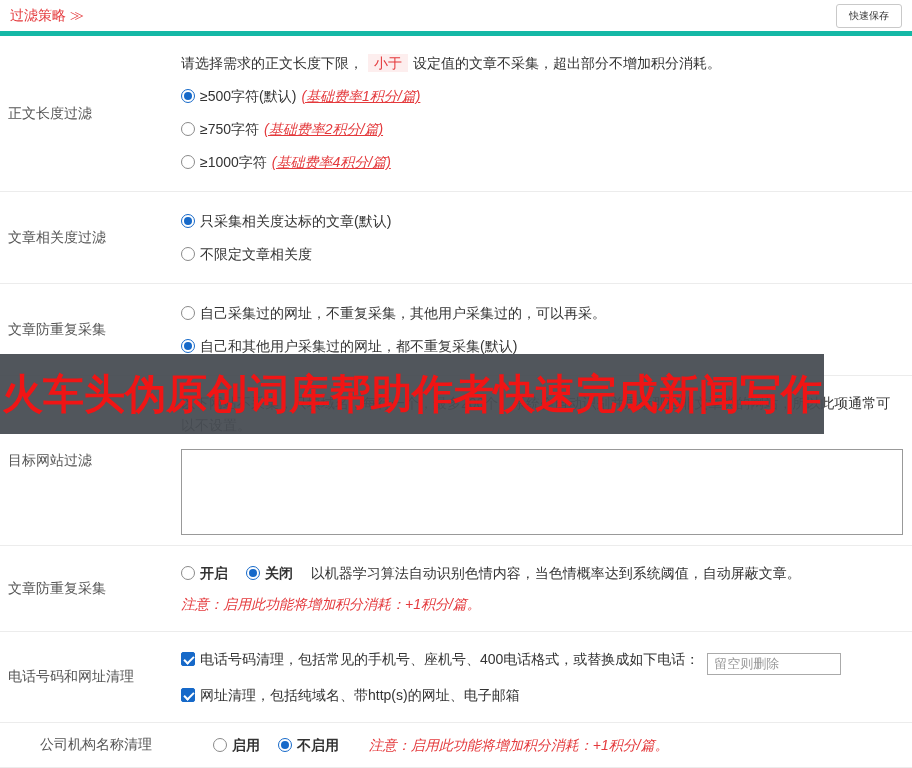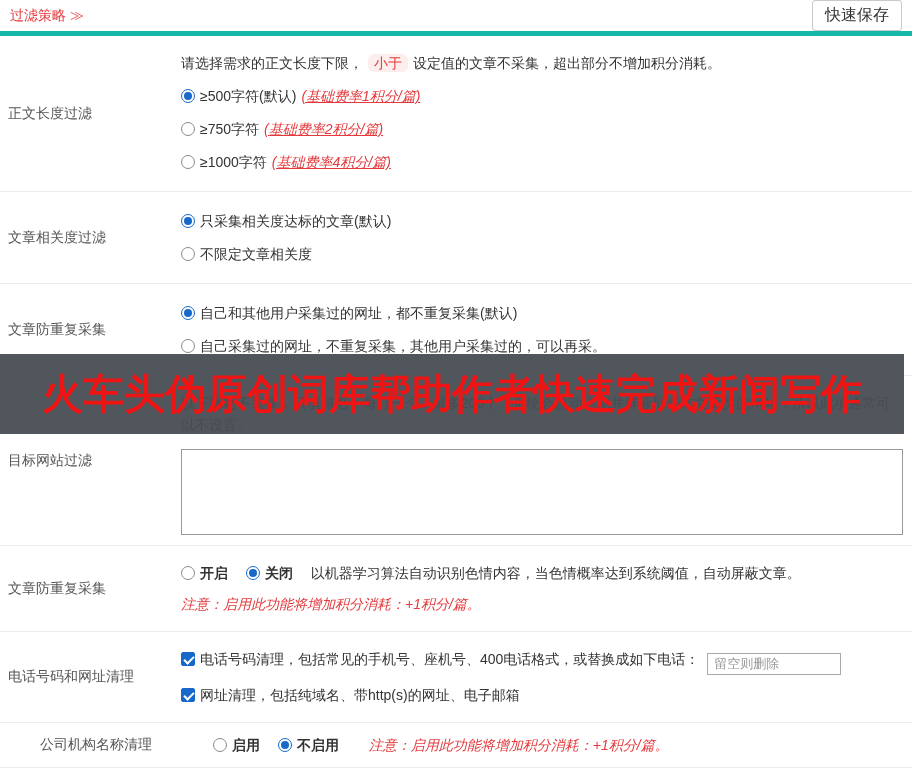--- a/index.html
+++ b/index.html
@@ -8,21 +8,21 @@
     width:912px; height:768px; position:relative; overflow:hidden;
     font-family:"Liberation Sans", sans-serif; font-size:14px; color:#333;
   }
   .topbar {
     height:36px; display:flex; align-items:center; justify-content:space-between;
     padding:0 10px; border-bottom:5px solid #14b8a6;
   }
   .page-title { color:#e4393c; font-size:14px; cursor:pointer; }
   .save-btn {
     background:#fff; border:1px solid #c9c9c9; border-radius:3px;
-    padding:4px 12px; font-size:16px; color:#333; cursor:pointer;
+    padding:4px 12px; font-size:10px; color:#333; cursor:pointer;
     font-family:"Liberation Sans", sans-serif;
   }
   .row { display:flex; border-bottom:1px solid #ececec; }
   .row-label {
     width:178px; flex-shrink:0; padding-left:8px;
     display:flex; align-items:center; color:#555;
   }
   .row-content { flex:1; padding:7px 10px 7px 3px; }
   .r1 { min-height:132px; } .r2 { min-height:70px; } .r3 { min-height:70px; }
   .r4 { min-height:158px; } .r5 { min-height:70px; } .r6 { min-height:63px; }
@@ -48,36 +48,36 @@
   .checkbox.checked { background:#1669c9; border-color:#1669c9; }
   .checkbox.checked::after {
     content:""; position:absolute; left:4px; top:1px; width:4px; height:8px;
     border:solid #fff; border-width:0 2px 2px 0; transform:rotate(45deg);
   }
   .red { color:#e4393c;font-style:italic; }
   .u { text-decoration:underline; }
   .fee { margin-left:5px; }
   .tag {
     color:#e4393c; background:#fdeeee; padding:1px 6px; margin:0 5px;
-    border-radius:6px;
+    border-radius:0;
   }
   .site-textarea {
     width:722px; height:86px; margin-top:4px;
     border:1px solid #999; resize:none; font-family:"Liberation Sans", sans-serif;
     font-size:13px; padding:4px;
   }
   .phone-input {
     width:134px; height:22px; border:1px solid #aaa; padding:2px 6px;
     font-size:13px; margin-left:4px; vertical-align:-4px;
     font-family:Liberation Sans, sans-serif;
   }
   .phone-input::placeholder { color:#999; }
   .note-gap { margin-left:12px; }
   .watermark {
-    position:absolute; left:0; top:354px; width:904px; height:80px;
+    position:absolute; left:0; top:354px; width:824px; height:80px;
     background:rgba(72,77,83,0.95); display:flex; align-items:center;
     justify-content:center; z-index:10;
   }
   .watermark span {
     color:#f01515; font-size:41px; font-weight:bold; white-space:nowrap;
   }
 </style>
 </head>
 <body>
 
@@ -113,24 +113,24 @@
     <label class="opt">
       <span class="radio"></span><span>不限定文章相关度</span>
     </label>
   </div>
 </div>
 
 <div class="row r3">
   <div class="row-label">文章防重复采集</div>
   <div class="row-content">
     <label class="opt">
+      <span class="radio"></span><span>自己采集过的网址，不重复采集，其他用户采集过的，可以再采。</span>
+    </label>
+    <label class="opt">
       <span class="radio checked"></span><span>自己和其他用户采集过的网址，都不重复采集(默认)</span>
-    </label>
-    <label class="opt">
-      <span class="radio"></span><span>自己采集过的网址，不重复采集，其他用户采集过的，可以再采。</span>
     </label>
   </div>
 </div>
 
 <div class="row r4">
   <div class="row-label">目标网站过滤</div>
   <div class="row-content">
     <div class="line">以下网站不采集，只填域名，每行一个，最多200个。系统会自动识别并屏蔽那些非文章类的网站，所以此项通常可以不设置。</div>
     <textarea class="site-textarea" style=""></textarea>
   </div>

